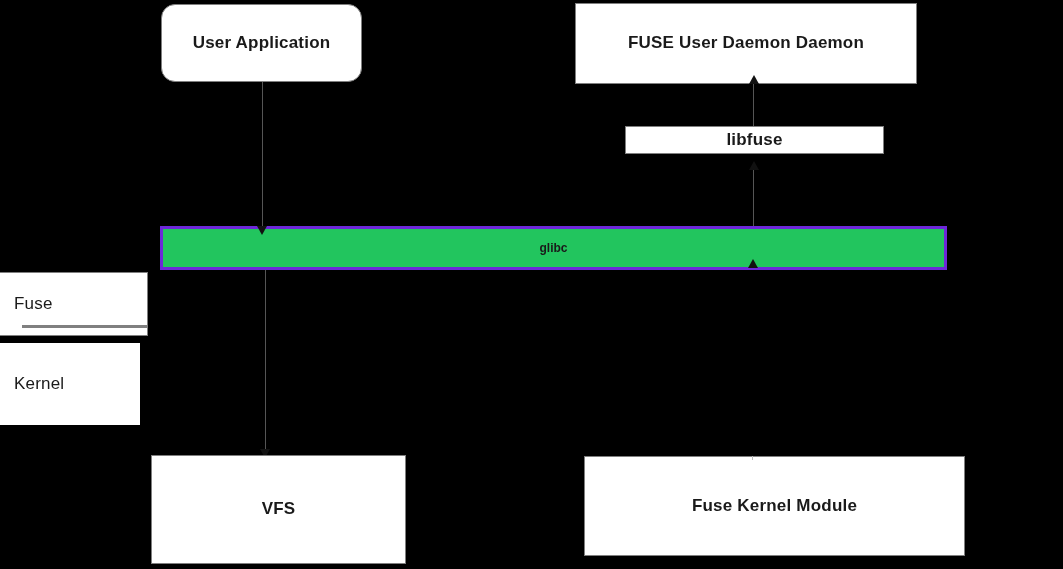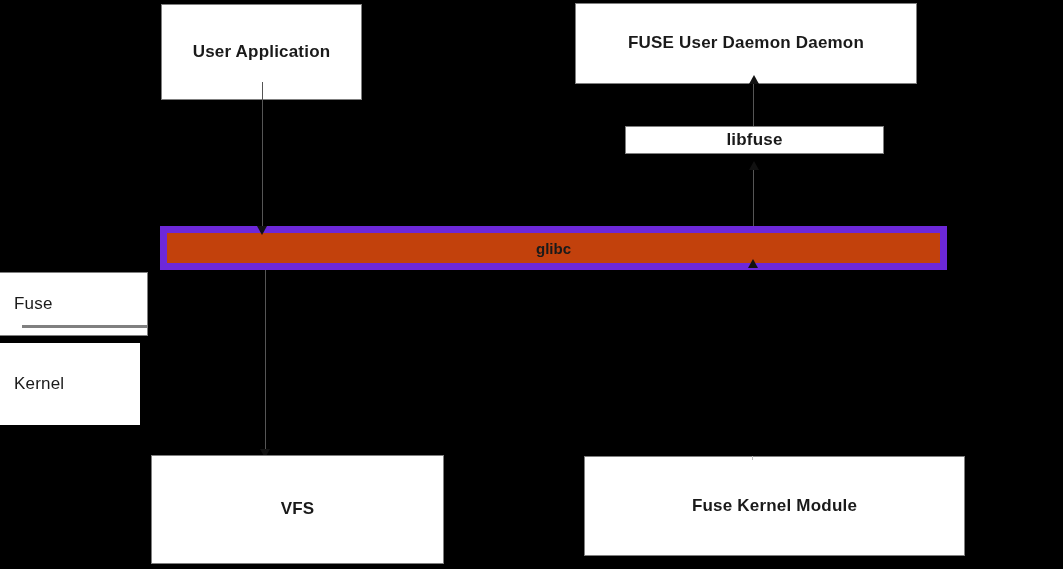--- a/index.html
+++ b/index.html
@@ -33,28 +33,28 @@
     justify-content: flex-start;
     padding-left: 14px;
     font-weight: 500;
   }
   .box.no-border {
     border: none;
   }
   
   .bar {
     position: absolute;
-    background: #c2410c;
-    border: 7px solid #6d28d9;
+    background: #22c55e;
+    border: 3px solid #6d28d9;
     box-sizing: border-box;
     display: flex;
     align-items: center;
     justify-content: center;
     color: #1a1a1a;
-    font-size: 15px;
+    font-size: 12px;
     font-weight: 600;
   }
   
   .arrow-up {
     position: absolute;
     width: 0;
     height: 0;
     border-left: 5px solid transparent;
     border-right: 5px solid transparent;
     border-bottom: 9px solid #111111;
@@ -76,21 +76,21 @@
     position: absolute;
     background: #555555;
     width: 1px;
   }
 </style>
 </head>
 <body>
 
 <div id="canvas">
 
-  <div class="box" style="left:161px; top:4px; width:201px; height:96px;">
+  <div class="box" style="left:161px; top:4px; width:201px; height:78px;border-radius:14px;">
     <span>User Application</span>
   </div>
 
   <div class="box" style="left:575px; top:3px; width:342px; height:81px;">
     <span>FUSE User Daemon Daemon</span>
   </div>
 
   <div class="arrow-up" style="left:749px; top:75px;"></div>
   <div class="thin-tick" style="left:753px; top:84px; height:42px;"></div>
 
@@ -117,21 +117,21 @@
 
   <div class="box left-label" style="left:0px; top:272px; width:148px; height:64px; border-left:none; font-size:17px;">
     <span>Fuse</span>
   </div>
   <div class="divider-line" style="left:22px; top:325px; width:126px;"></div>
 
   <div class="box left-label no-border" style="left:0px; top:343px; width:140px; height:82px; font-size:17px;align-items:center;">
     <span>Kernel</span>
   </div>
 
-  <div class="box" style="left:151px; top:455px; width:293px; height:109px;">
+  <div class="box" style="left:151px; top:455px; width:255px; height:109px;">
     <span>VFS</span>
   </div>
 
   <div class="box" style="left:584px; top:456px; width:381px; height:100px;">
     <span>Fuse Kernel Module</span>
   </div>
 
   <div class="thin-tick" style="left:752px; top:456px; height:4px; background:#bdbdbd;"></div>
 
 </div>

